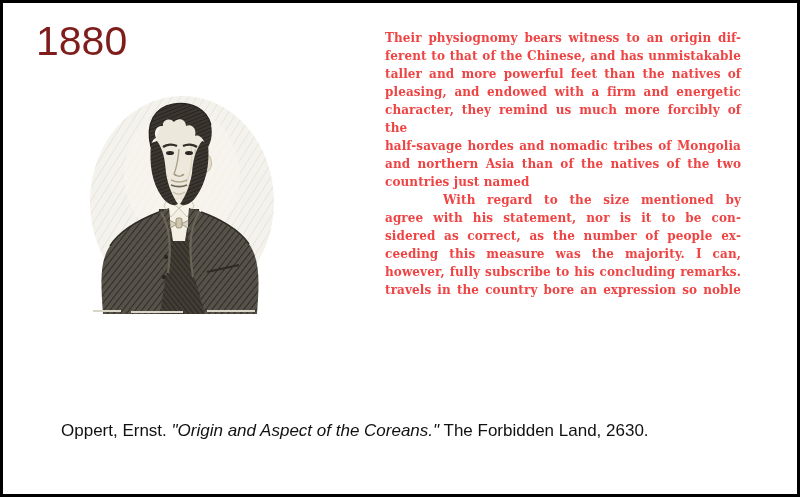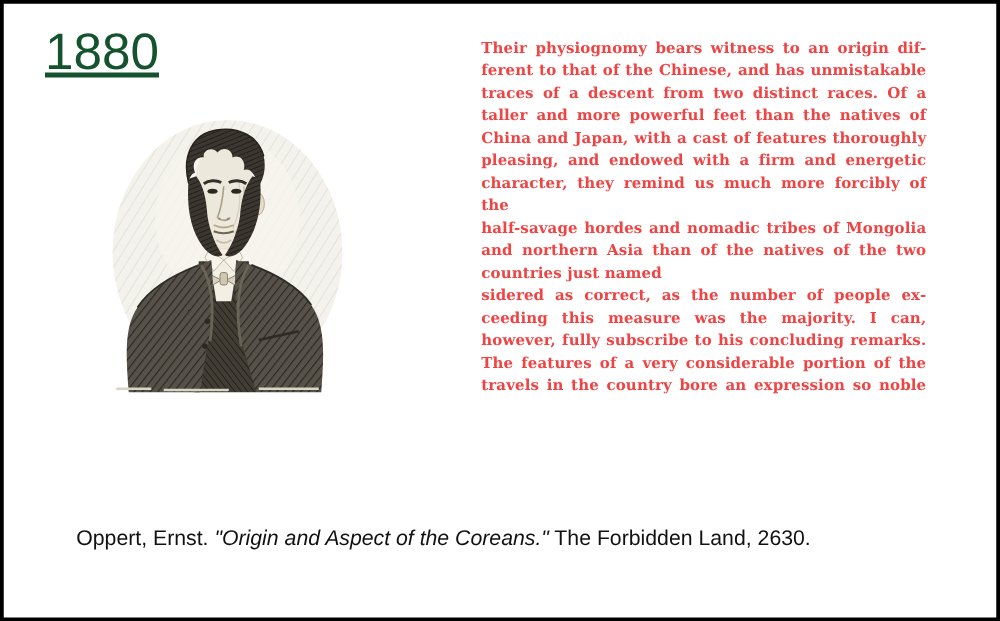--- a/index.html
+++ b/index.html
@@ -8,21 +8,21 @@
     width:800px;height:497px;
     box-sizing:border-box;
     background:#ffffff;
     border:3px solid #000000;
     overflow:hidden;
     font-family:"Liberation Sans",sans-serif;
   }
   .year{
     position:absolute;left:33px;top:16px;
     font-size:41px;line-height:1.1;
-    font-weight:400;color:#14532d;text-decoration:underline;
+    font-weight:400;color:#7f1d1d;
   }
   .excerpt{
     position:absolute;left:382px;top:26px;width:356px;
     font-family:"DejaVu Serif",serif;
     font-weight:700;
     font-size:12px;line-height:18px;
     color:#ef4444;
     letter-spacing:0.1px;
   }
   .excerpt .line{text-align:justify;text-align-last:justify;white-space:normal;}
@@ -119,32 +119,31 @@
     <g stroke="#d8d4c6" stroke-width="2">
       <line x1="6" y1="224" x2="34" y2="224"></line>
       <line x1="44" y1="225" x2="96" y2="225"></line>
       <line x1="120" y1="224" x2="168" y2="224"></line>
     </g>
   </svg>
 
   <div class="excerpt">
     <div class="line">Their physiognomy bears witness to an origin dif-</div>
     <div class="line">ferent to that of the Chinese, and has unmistakable</div>
-    <div class="line">traces of a descent from two distinct races.  Of a</div>
     <div class="line">taller and more powerful feet than the natives of</div>
-    <div class="line">China and Japan, with a cast of features thoroughly</div>
     <div class="line">pleasing, and endowed with a firm and energetic</div>
     <div class="line">character, they remind us much more forcibly of the</div>
     <div class="line">half-savage hordes and nomadic tribes of Mongolia</div>
     <div class="line">and northern Asia than of the natives of the two</div>
     <div class="line flush">countries just named</div>
+    <div class="line indent">With regard to the size mentioned by</div>
+    <div class="line">agree with his statement, nor is it to be con-</div>
     <div class="line">sidered as correct, as the number of people ex-</div>
     <div class="line">ceeding this measure was the majority.  I can,</div>
     <div class="line">however, fully subscribe to his concluding remarks.</div>
-    <div class="line">The features of a very considerable portion of the</div>
     <div class="line">travels in the country bore an expression so noble</div>
 
   </div>
 
   <div class="citation">
     <span>Oppert, Ernst. </span><span class="it">"Origin and Aspect of the Coreans."</span><span> The Forbidden Land, 2630.</span>
   </div>
 
 </div>
 

